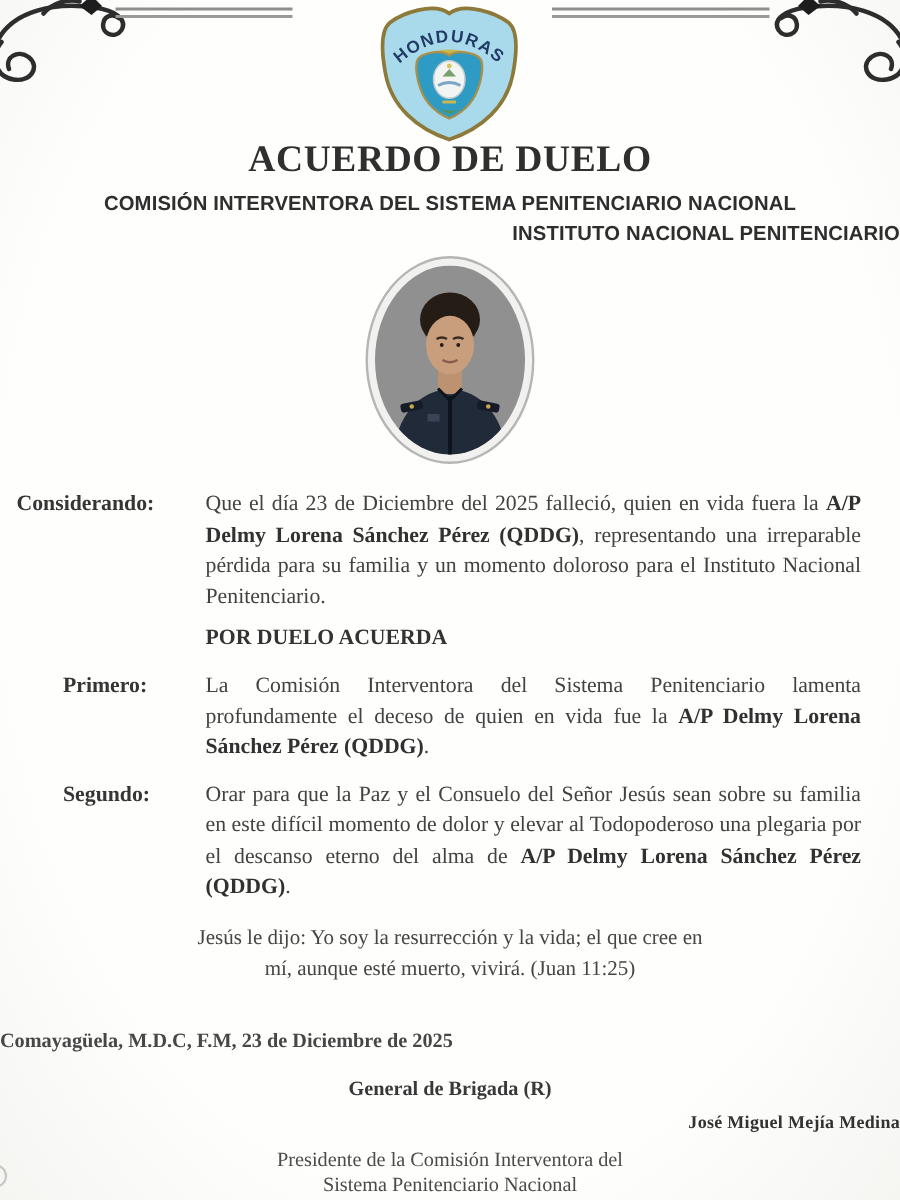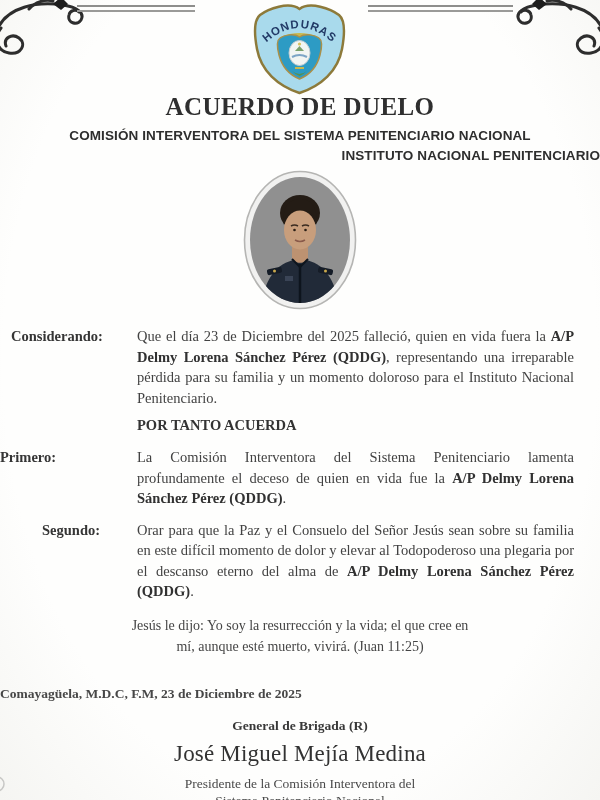--- a/index.html
+++ b/index.html
@@ -30,31 +30,31 @@
   
   .photo-wrap { margin-top: 6px; text-align: center; height: 146px; }
   
   .content { padding-right: 26px; }
   .section { display: grid; grid-template-columns: 137px 1fr;
              font-size: 14.5px; line-height: 20.5px; }
   .section .label { font-weight: bold; color: #353535; }
   .s-considerando { margin-top: 11px; }
   .s-considerando .label { padding-left: 11px; }
   .s-primero { margin-top: 13px; }
-  .s-primero .label { }
+  .s-primero .label { padding-left: 42px; }
   .s-segundo { margin-top: 11px; }
   .s-segundo .label { padding-left: 42px; }
   .para { margin: 0; text-align: justify; color: #424242; }
   .para b { color: #313131; }
   .por-tanto { margin: 9px 0 0 137px; font-weight: bold; font-size: 14.5px; color: #333333; }
   
   .quote { margin-top: 13px; text-align: center; font-size: 14px; line-height: 21px; color: #454545; }
   .dateline { margin-top: 29px; font-size: 13.5px; color: #474747; font-weight: bold; }
   .rank { margin-top: 16px; text-align: center; font-size: 13.5px; font-weight: bold; color: #383838; }
-  .signer { margin-top: 7px; text-align: center; font-size: 23px; font-weight: normal;
+  .signer { margin-top: 7px; text-align: right; font-size: 12px; font-weight: bold;
             color: #323232; letter-spacing: 0.2px; }
   .signer-title { margin-top: 8px; text-align: center; font-size: 13.5px;
                   line-height: 17.5px; color: #4a4a4a; }
   .stray { position: absolute; left: -5px; bottom: 8px; }
 </style>
 </head>
 <body>
 
 <div class="page">
 
@@ -134,21 +134,21 @@
     </svg>
   </div>
 
   <div class="content">
 
     <div class="section s-considerando">
       <div class="label">Considerando:</div>
       <p class="para"><span>Que el día 23 de Diciembre del 2025 falleció, quien en vida fuera la </span><b>A/P Delmy Lorena Sánchez Pérez (QDDG)</b><span>, representando una irreparable pérdida para su familia y un momento doloroso para el Instituto Nacional Penitenciario.</span></p>
     </div>
 
-    <div class="por-tanto">POR TANTO ACUERDA</div>
+    <div class="por-tanto">POR DUELO ACUERDA</div>
 
     <div class="section s-primero">
       <div class="label">Primero:</div>
       <p class="para"><span>La Comisión Interventora del Sistema Penitenciario lamenta profundamente el deceso de quien en vida fue la </span><b>A/P Delmy Lorena Sánchez Pérez (QDDG)</b><span>.</span></p>
     </div>
 
     <div class="section s-segundo">
       <div class="label">Segundo:</div>
       <p class="para"><span>Orar para que la Paz y el Consuelo del Señor Jesús sean sobre su familia en este difícil momento de dolor y elevar al Todopoderoso una plegaria por el descanso eterno del alma de </span><b>A/P Delmy Lorena Sánchez Pérez (QDDG)</b><span>.</span></p>
     </div>

